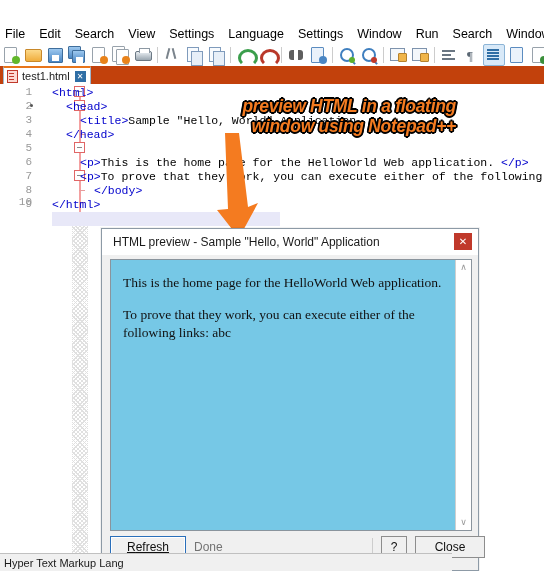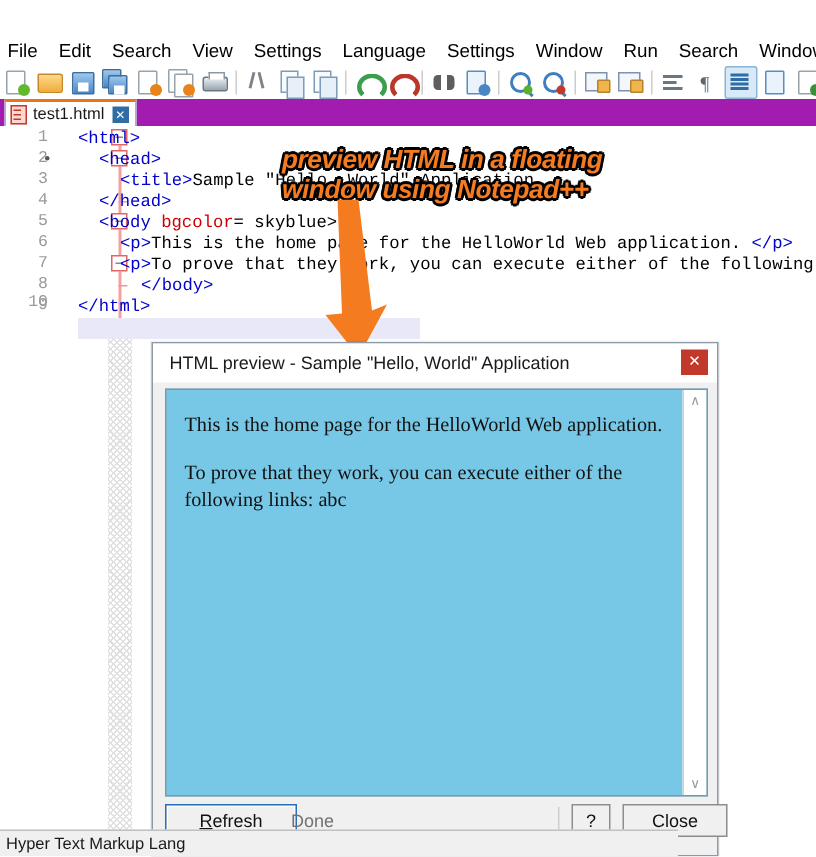--- a/index.html
+++ b/index.html
@@ -169,21 +169,21 @@
     font-size:13px; color:#5b6874; font-family:"Liberation Serif", serif;
   }
   .tb.active {
     background:#d8e9f8; border:1px solid #8cb4d6; border-radius:2px;
   }
   .tb.active .indentlines i { background:#2f6ea5; }
 
   
   .tabbar {
     position:absolute; left:0; top:66px; width:544px; height:18px;
-    background:#a21caf; border-bottom:1px solid #b8b8b8;
+    background:#c2410c; border-bottom:1px solid #b8b8b8;
   }
   .tab {
     position:absolute; left:3px; top:0; height:18px;
     background:#ffffff; border:1px solid #9fb6cc; border-bottom:none;
     border-top:2px solid #e8751a;
     display:flex; align-items:center; padding:0 4px 0 3px;
     box-sizing:border-box;
   }
   .tab .tabicon {
     width:9px; height:11px; background:#fdd9d2; border:1px solid #c0392b;
@@ -273,20 +273,21 @@
     position:absolute; left:188px; top:96px; width:268px;
     font-family:"Liberation Sans", sans-serif;
     font-size:17.5px; font-weight:bold; font-style:italic;
     color:#F47B20; line-height:20px; letter-spacing:-0.3px;
     text-shadow:
       -1.4px -1.4px 0 #000, 1.4px -1.4px 0 #000,
       -1.4px  1.4px 0 #000, 1.4px  1.4px 0 #000,
       -1.8px 0 0 #000, 1.8px 0 0 #000,
        0 -1.8px 0 #000, 0 1.8px 0 #000;
     pointer-events:none;
+    text-align:right;
   }
   .arrow {
     position:absolute; left:215px; top:133px; width:44px; height:105px;
     pointer-events:none;
   }
 
   
   .dialog {
     position:absolute; left:101px; top:228px; width:378px; height:343px;
     background:#f0f0f0;
@@ -335,24 +336,25 @@
   .dlg-footer {
     position:absolute; left:0; bottom:0; right:0; height:38px;
   }
   .btn {
     position:absolute; background:#f0f0f0; border:1px solid #8d8d8d;
     font-size:12px; color:#101010; text-align:center;
     font-family:"Liberation Sans", sans-serif; cursor:pointer;
     box-sizing:border-box;
   }
   .btn.refresh {
-    left:8px; top:4px; width:88px; height:22px;
+    left:8px; top:4px; width:76px; height:22px;
     border:1px solid #2a6fba; background:#f0f0f0;
     box-shadow:inset 0 0 0 1px #ffffff;
     line-height:20px;
+    text-decoration:underline;
   }
   .btn.refresh .u { text-decoration:underline; }
   .btn.help  { left:279px; top:4px; width:26px; height:22px; line-height:20px; }
   .btn.close { left:313px; top:4px; width:70px; height:22px; line-height:20px; }
   .status-line {
     position:absolute; left:92px; top:4px; width:180px; height:22px;
     font-size:12px; color:#737373; line-height:22px;
   }
   .footer-sep {
     position:absolute; left:270px; top:6px; width:1px; height:18px;
@@ -514,21 +516,20 @@
       <div class="fold-tick" style="top:118px"></div>
     </div>
 
     <div class="caret-line" style="top:128px"></div>
 
     <div class="code">
       <div class="ln-row" style="top:2px;left:0px"><span class="tag">&lt;html&gt;</span></div>
       <div class="ln-row" style="top:16px;left:14px"><span class="tag">&lt;head&gt;</span></div>
       <div class="ln-row" style="top:30px;left:28px"><span class="tag">&lt;title&gt;</span><span class="txt">Sample "Hello, World" Application</span></div>
       <div class="ln-row" style="top:44px;left:14px"><span class="tag">&lt;/head&gt;</span></div>
-      <div class="ln-row" style="top:58px;left:14px"><span class="tag">&lt;body </span><span class="attr">bgcolor</span><span class="txt">= skyblue&gt;</span></div>
       <div class="ln-row" style="top:72px;left:28px"><span class="tag">&lt;p&gt;</span><span class="txt">This is the home page for the HelloWorld Web application. </span><span class="tag">&lt;/p&gt;</span></div>
       <div class="ln-row" style="top:86px;left:28px"><span class="tag">&lt;p&gt;</span><span class="txt">To prove that they work, you can execute either of the following</span></div>
       <div class="ln-row" style="top:100px;left:42px"><span class="tag">&lt;/body&gt;</span></div>
       <div class="ln-row" style="top:114px;left:0px"><span class="tag">&lt;/html&gt;</span></div>
     </div>
   </div>
 
   <div class="annot">
     <div>preview HTML in a floating</div>
     <div>window using Notepad++</div>

